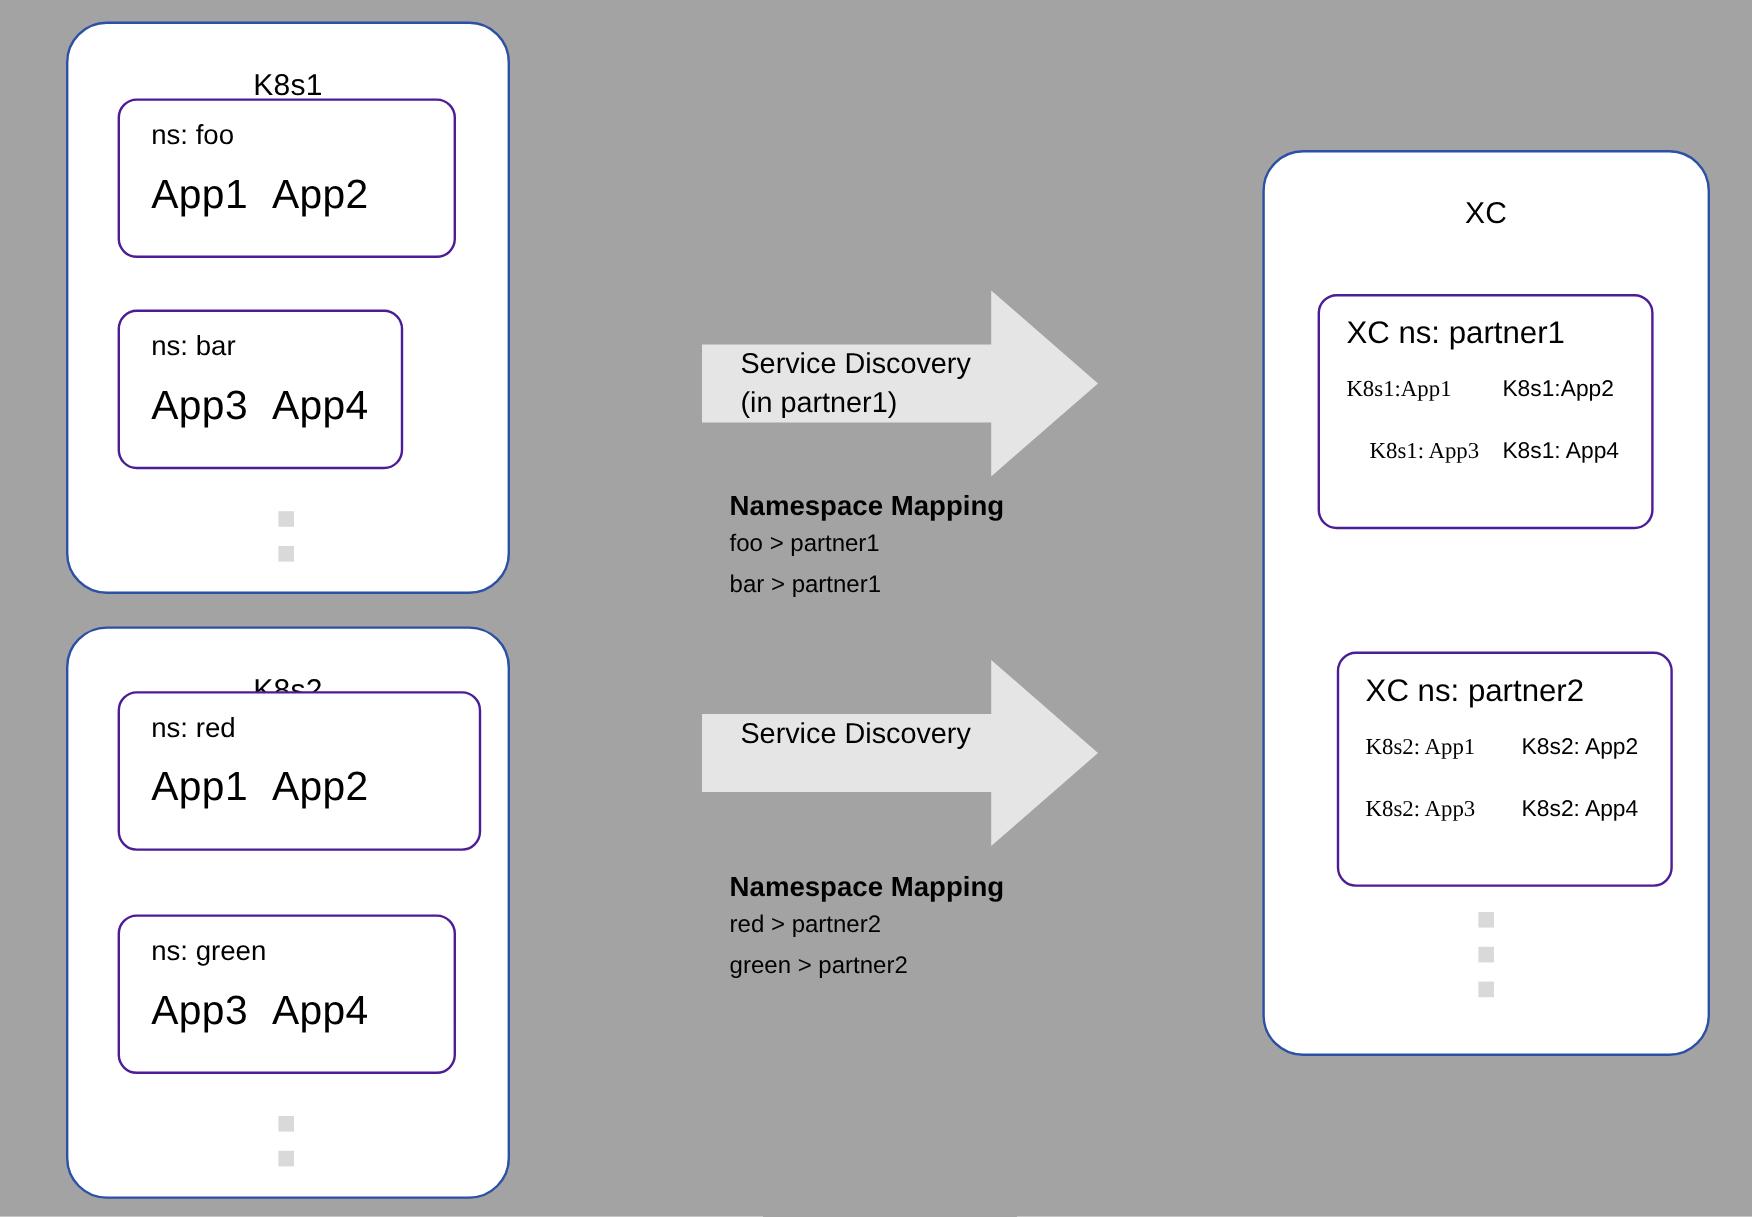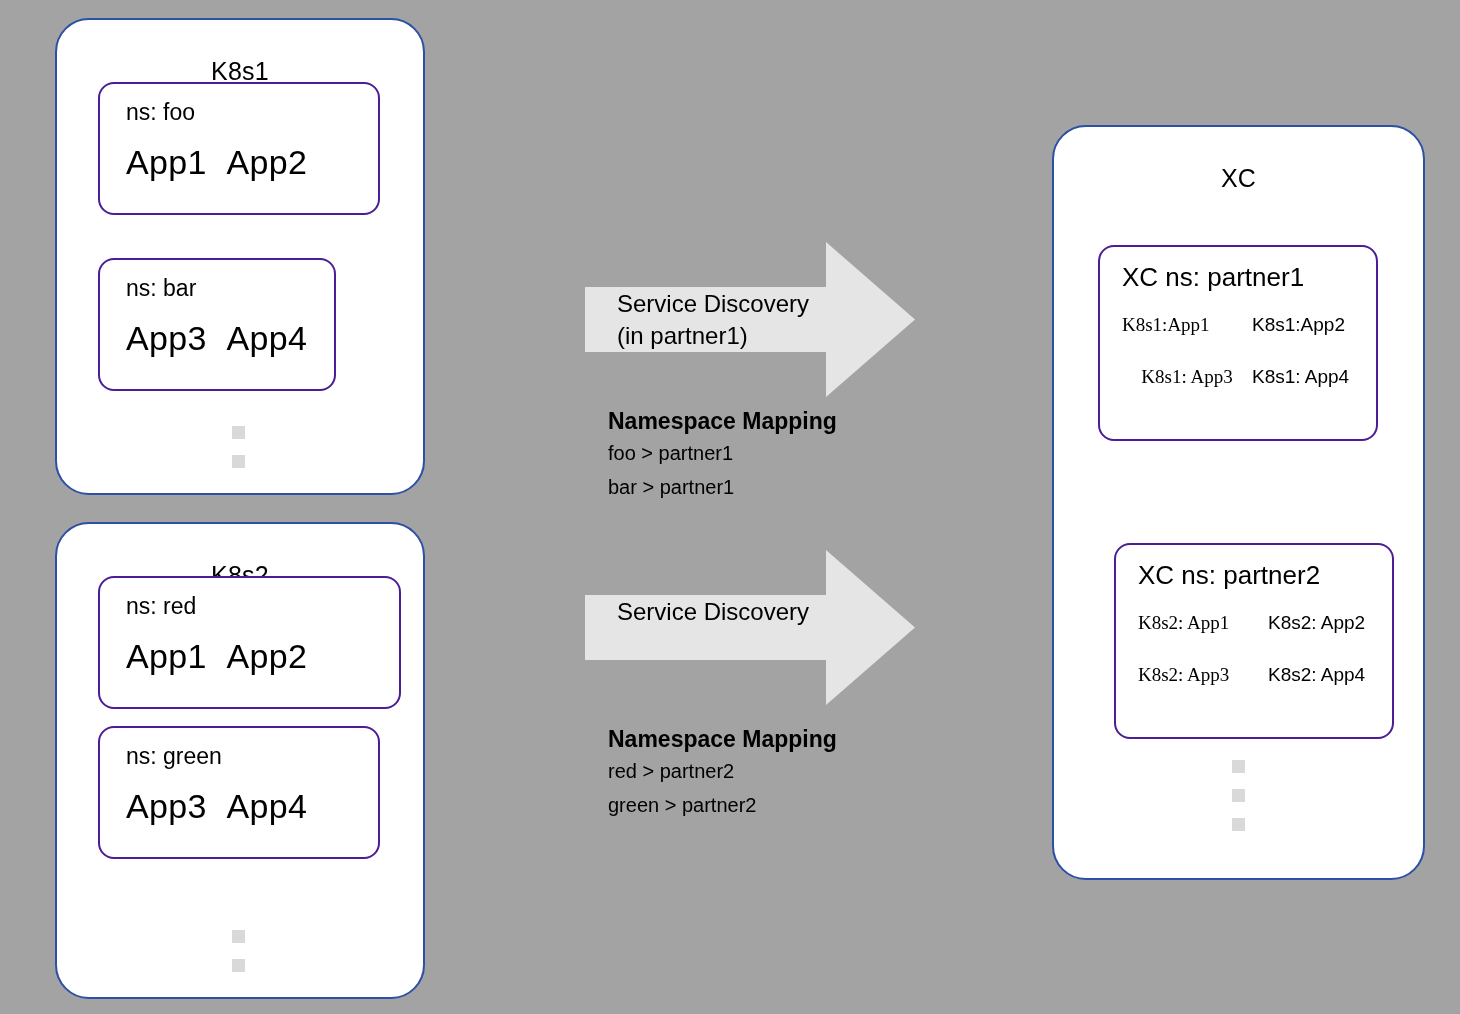--- a/index.html
+++ b/index.html
@@ -154,21 +154,21 @@
     <div class="cluster-title">K8s2</div>
   </div>
 
   <div class="abs ns-box" style="left:98px; top:576px; width:303px; height:133px;">
     <div class="ns-label">ns: red</div>
     <div class="ns-apps">
       <span class="cell">App1</span><span class="app-gap"></span><span class="cell">App2</span>
     </div>
   </div>
 
-  <div class="abs ns-box" style="left:98px; top:726px; width:282px; height:133px;">
+  <div class="abs ns-box" style="left:98px; top:762px; width:282px; height:133px;">
     <div class="ns-label">ns: green</div>
     <div class="ns-apps">
       <span class="cell">App3</span><span class="app-gap"></span><span class="cell">App4</span>
     </div>
   </div>
 
   <div class="dot" style="left:232px; top:930px;"></div>
   <div class="dot" style="left:232px; top:959px;"></div>
 
   <div class="arrow-wrap" style="left:585px; top:242px; width:330px; height:155px;">

